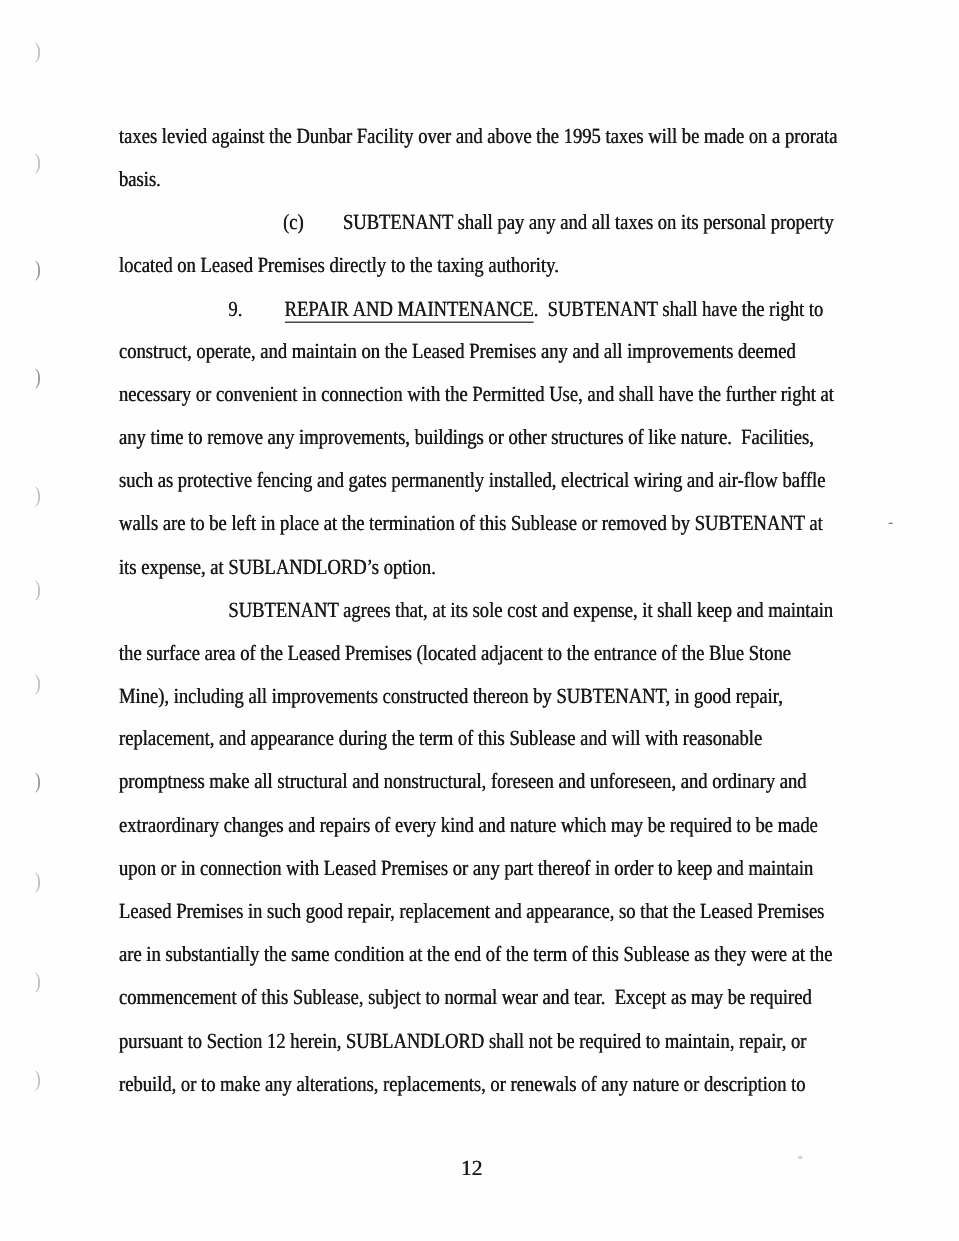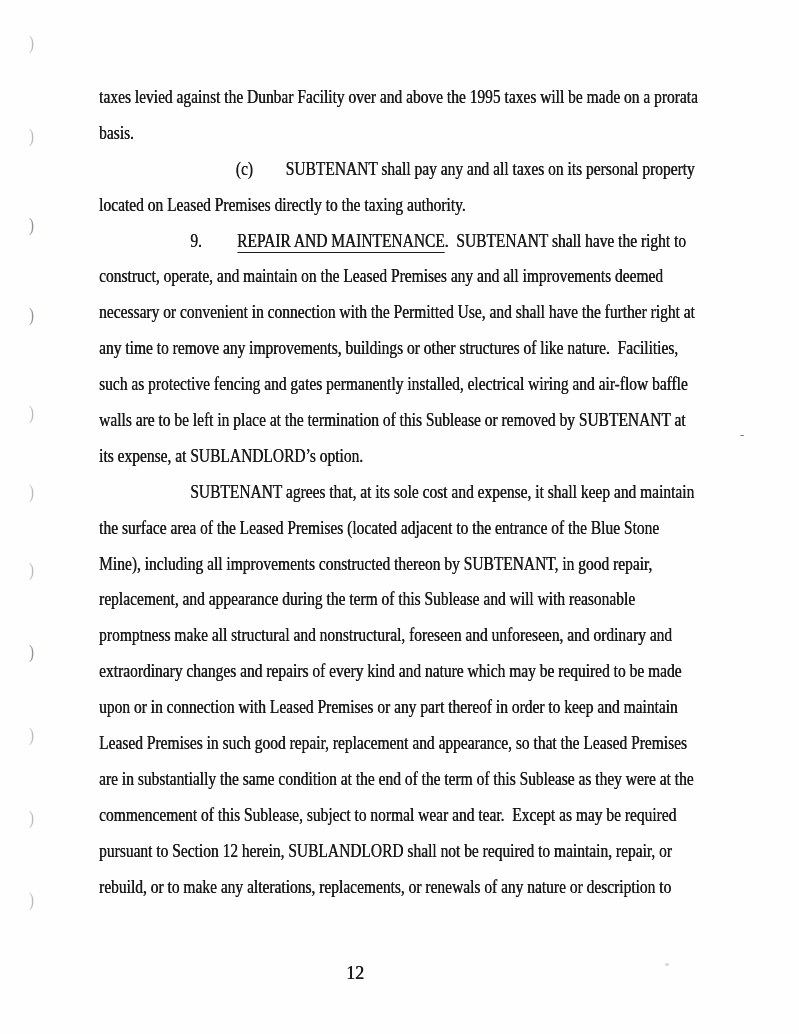--- a/index.html
+++ b/index.html
@@ -9,21 +9,21 @@
     height: 1034px;
     background: #fefefe;
     overflow: hidden;
     font-family: "Liberation Serif", "DejaVu Serif", serif;
     color: #1b1b1b;
   }
   
   .doc-lines {
     position: absolute;
     left: 99px;
-    top: 80px;
+    top: 96px;
     width: 700px;
   }
   .line {
     height: 35.9px;
     line-height: 35.9px;
     font-size: 18px;
     white-space: pre;
     transform: scaleX(0.86);
     transform-origin: 0 0;
     text-shadow: 0.4px 0 0 currentColor; 
@@ -38,20 +38,21 @@
   }
   .page-number {
     position: absolute;
     top: 958px;
     left: 0;
     width: 710px;
     text-align: center;
     font-size: 18px;
     line-height: 30px;
     text-shadow: 0.4px 0 0 currentColor;
+    padding-left: 38px;
   }
   
   .margin-mark {
     position: absolute;
     left: 29px;
     width: 14px;
     font-size: 15px;
     line-height: 14px;
     color: #b9bcbf;
     transform: scaleY(1.25);

